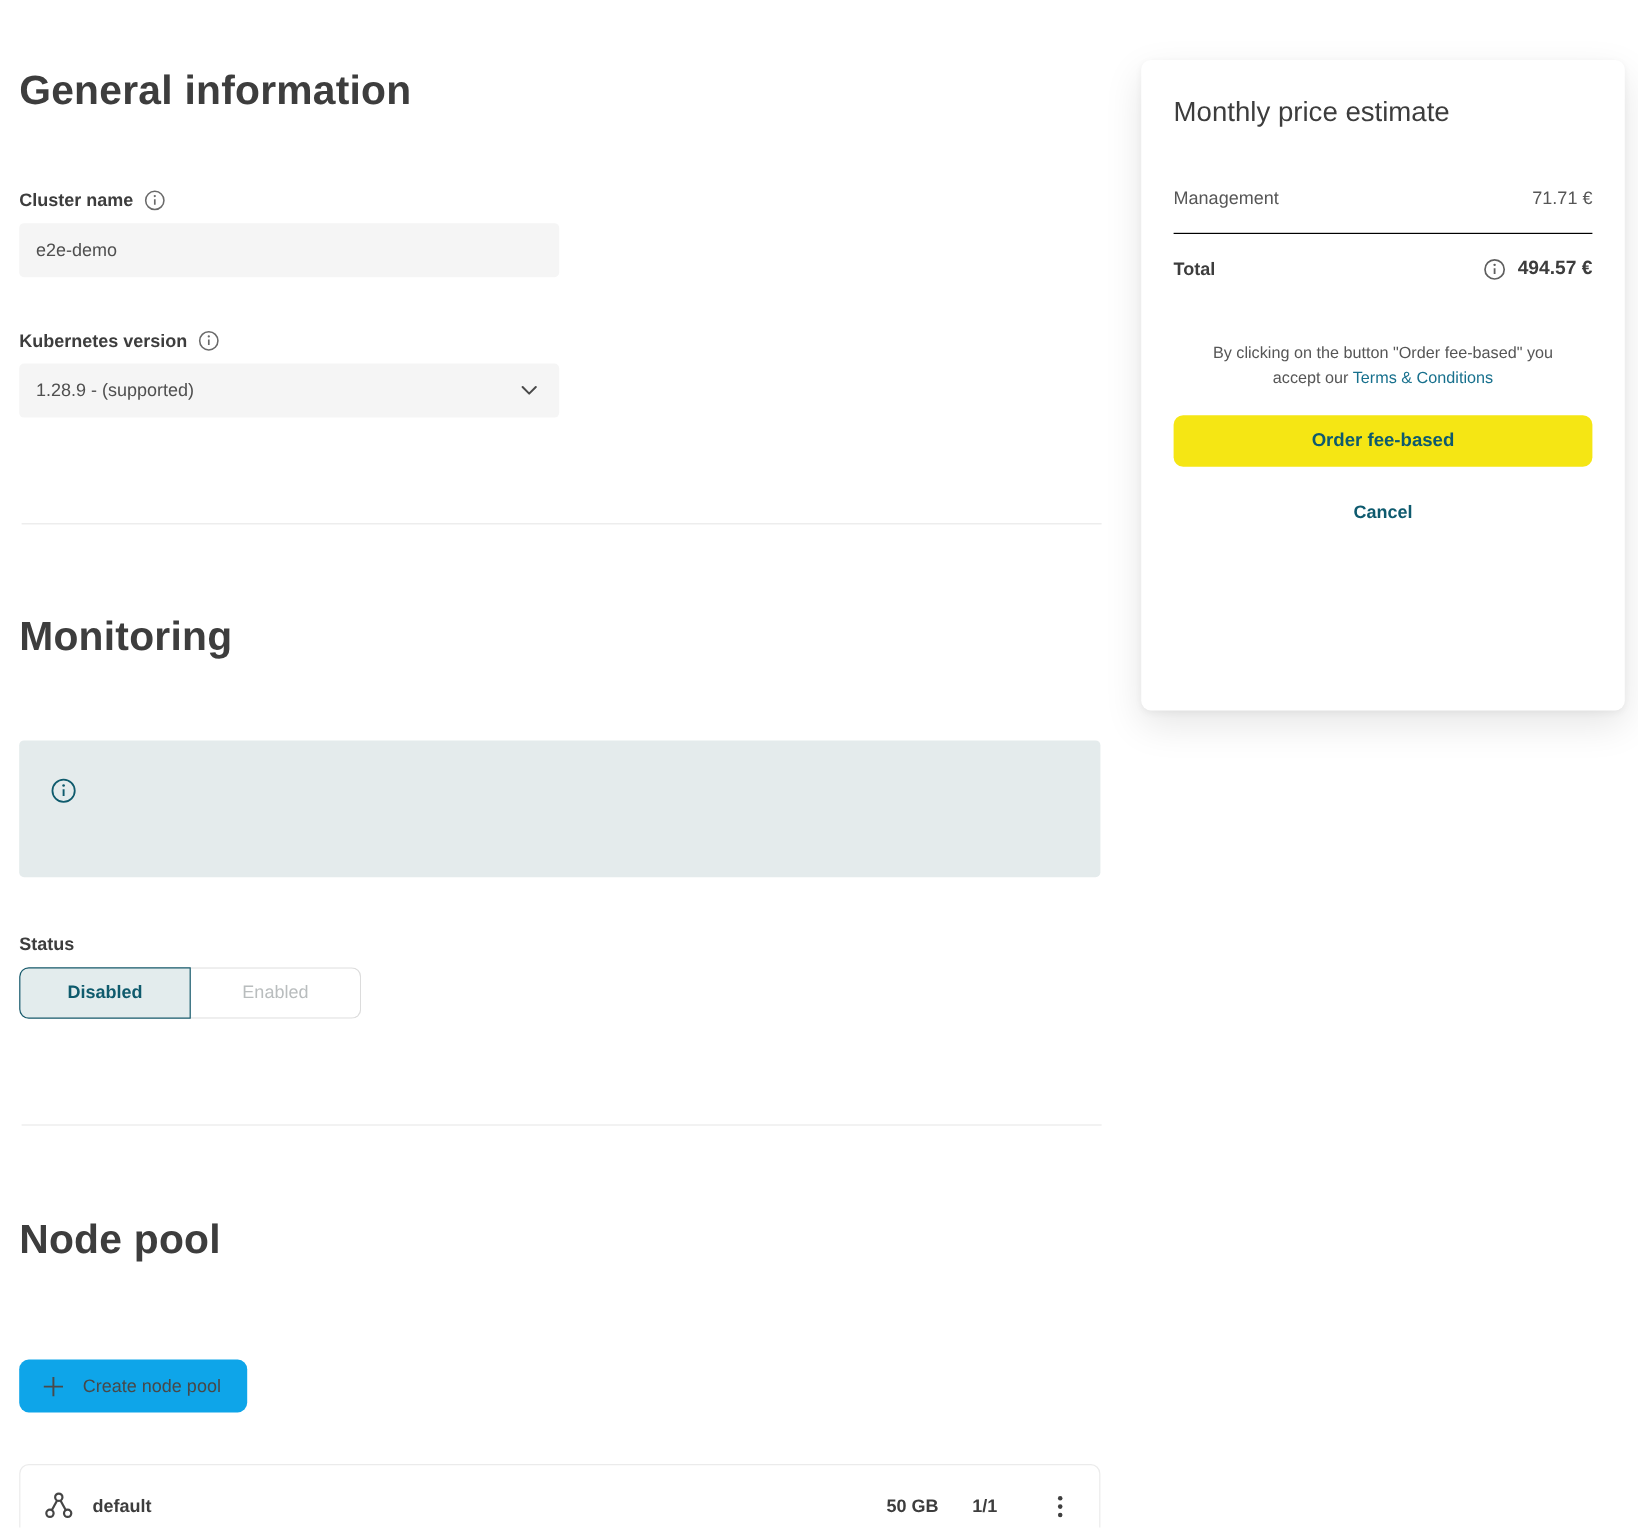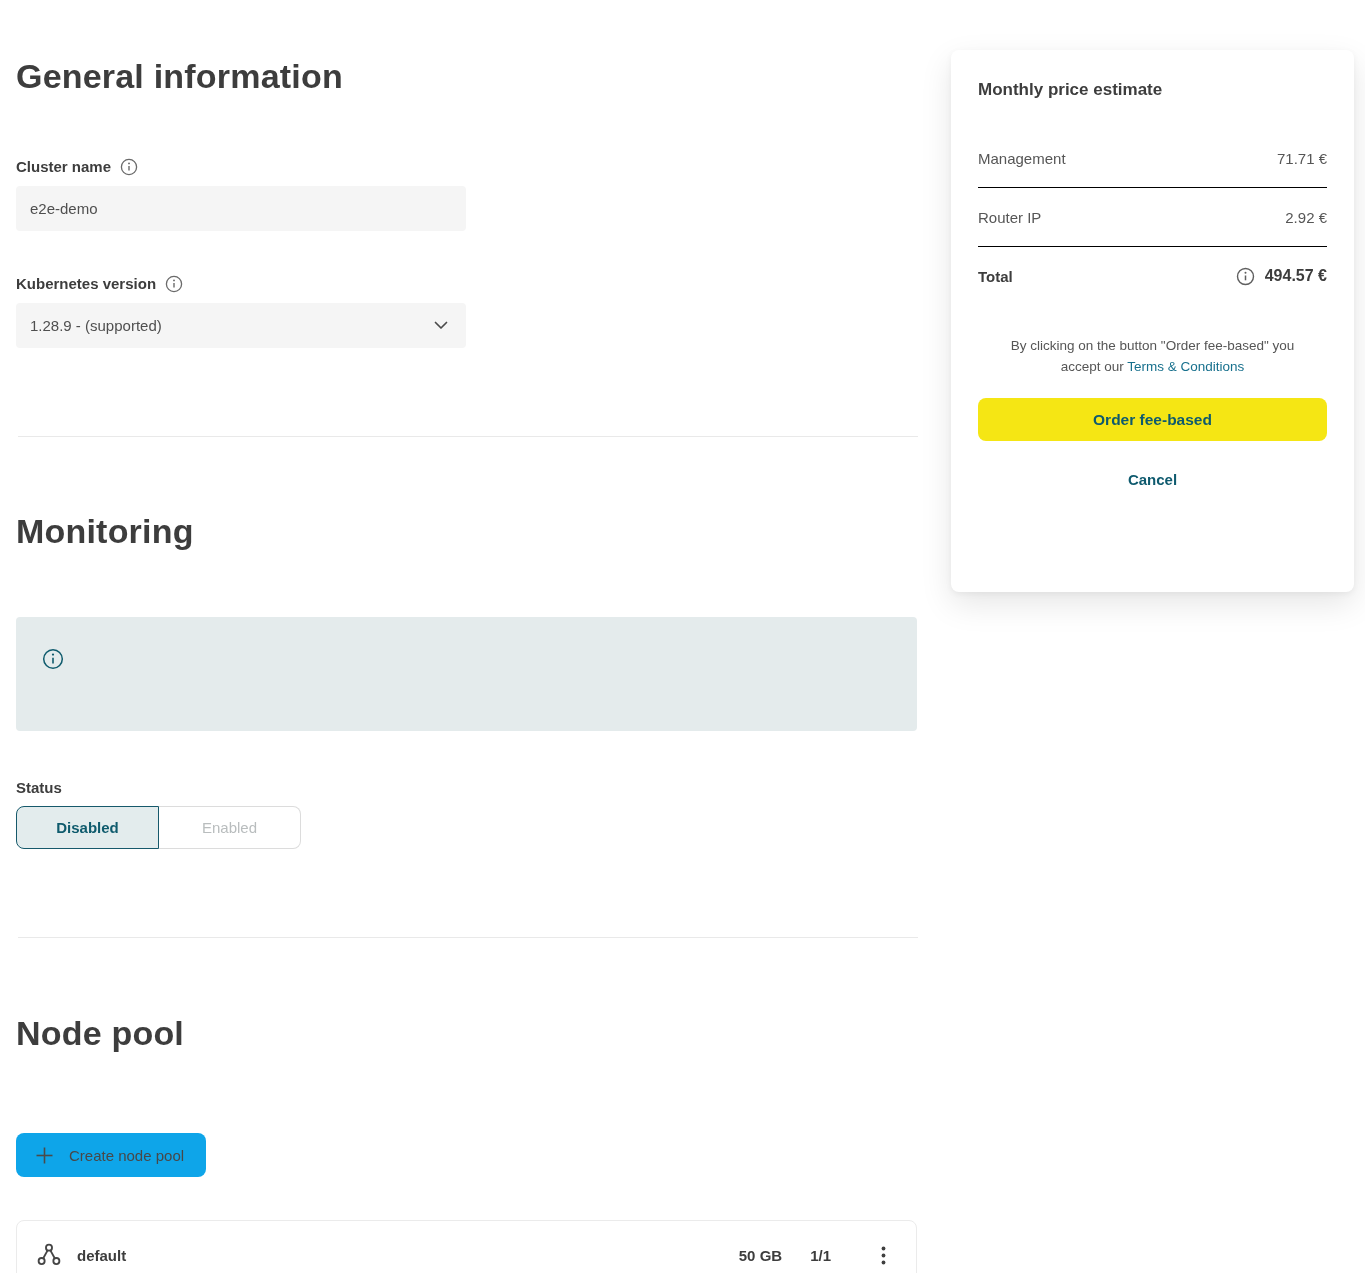--- a/index.html
+++ b/index.html
@@ -3,21 +3,21 @@
 <meta charset="utf-8">
 <style>
   * { box-sizing: border-box; margin: 0; padding: 0; }
   html, body { width: 1365px; height: 1273px; background: #ffffff; overflow: hidden; }
   body { font-family: "Liberation Sans", sans-serif; color: #3e3e3e; position: relative; }
 
   .abs { position: absolute; }
 
   h1.section-title { font-size: 34px; font-weight: 700; color: #3d3d3d; letter-spacing: 0.2px; }
 
-  .field-label-row { display: flex; gap: 9px; }
+  .field-label-row { display: flex; align-items: center; gap: 9px; }
   .field-label { font-size: 15px; font-weight: 700; color: #3d3d3d; }
   .info-icon { display: inline-flex; }
 
   .text-input {
     width: 450px; height: 45px; background: #f5f5f5; border: none; border-radius: 4px;
     padding: 0 14px; font-family: "Liberation Sans", sans-serif;
     font-size: 15px; color: #4f4f4f; outline: none;
   }
   .select-box {
     width: 450px; height: 45px; background: #f5f5f5; border-radius: 4px;
@@ -64,21 +64,21 @@
   .pool-spacer { flex: 1; }
   .pool-storage { font-size: 15px; font-weight: 700; color: #3d3d3d; padding-left: 14px; }
   .pool-count { font-size: 15px; font-weight: 700; color: #3d3d3d; margin-left: 28px; }
   .kebab-btn { margin-left: 46px; background: none; border: none; cursor: pointer; padding: 4px; display: flex; }
 
   .price-card {
     left: 951px; top: 50px; width: 403px; height: 542px; background: #ffffff; border-radius: 8px;
     box-shadow: 0 2px 6px rgba(0,0,0,0.05), 0 12px 32px rgba(0,0,0,0.10);
     padding: 30px 27px 0 27px;
   }
-  .price-title { font-size: 17px; font-weight: 700; color: #3d3d3d; }
+  .price-title { font-size: 23px; font-weight: 400; color: #3d3d3d; }
   .price-rows { margin-top: 29px; }
   .price-row {
     display: flex; align-items: center; justify-content: space-between;
     height: 59px; border-bottom: 1px solid #000000;
   }
   .price-row.last { border-bottom: 1px solid #4c4c4c; }
   .price-row-label { font-size: 15px; color: #565656; display: flex; align-items: center; gap: 12px; }
   .price-row-value { font-size: 15px; color: #565656; }
   .total-row { display: flex; align-items: center; justify-content: space-between; height: 58px; }
   .total-label { font-size: 15px; font-weight: 700; color: #3d3d3d; }
@@ -193,24 +193,20 @@
   </button>
 </div>
 
 <div class="price-card abs">
   <div class="price-title">Monthly price estimate</div>
 
   <div class="price-rows">
     <div class="price-row">
       <span class="price-row-label">Management</span>
       <span class="price-row-value">71.71 €</span>
-    </div>
-    <div class="price-row">
-      <span class="price-row-label">Router IP</span>
-      <span class="price-row-value">2.92 €</span>
     </div>
 
     <div class="total-row">
       <span class="total-label">Total</span>
       <span class="total-right">
         <span class="info-icon">
           <svg width="19" height="19" viewBox="0 0 19 19">
               <circle cx="9.5" cy="9.5" r="8" fill="none" stroke="#5f5f5f" stroke-width="1.4"></circle>
               <line x1="9.5" y1="8.5" x2="9.5" y2="13.3" stroke="#5f5f5f" stroke-width="1.5"></line>
               <circle cx="9.5" cy="5.7" r="1" fill="#5f5f5f"></circle>

